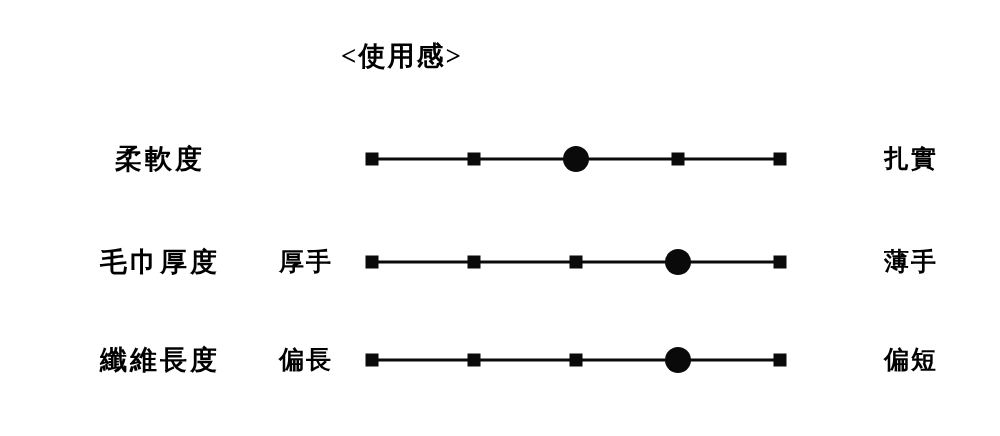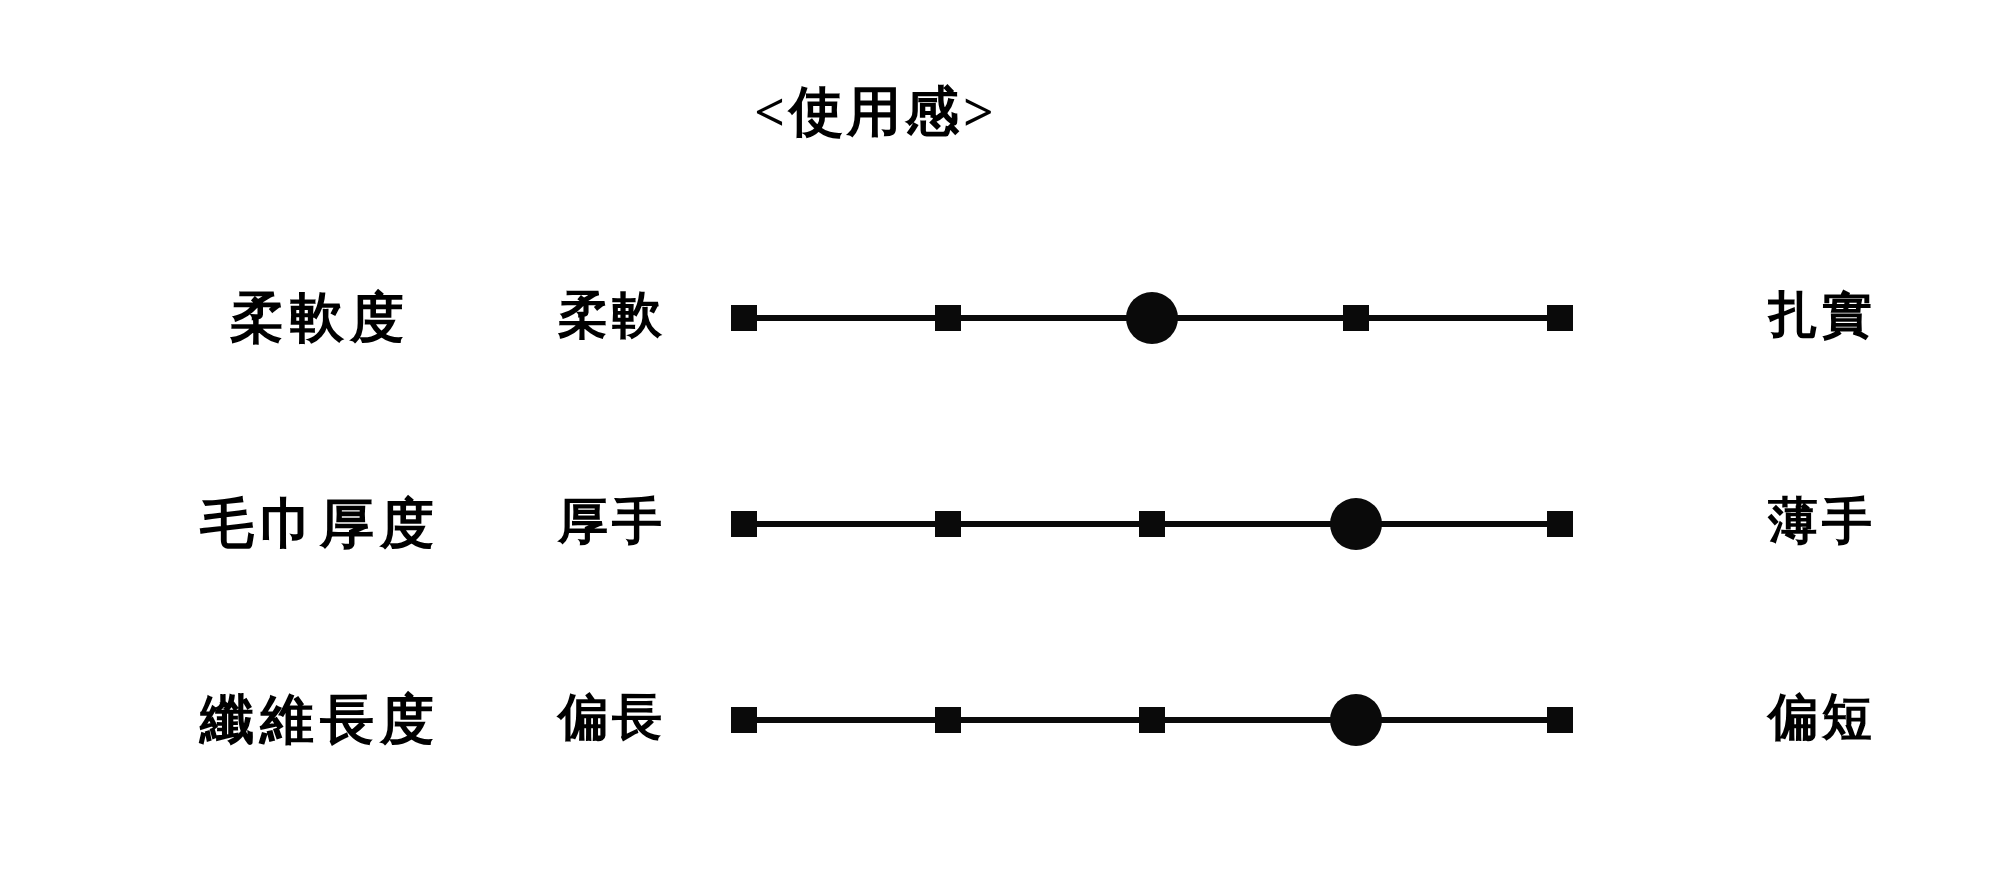--- a/index.html
+++ b/index.html
@@ -15,21 +15,20 @@
     width: 1000px; height: 436px;
     background: #ffffff;
   }
   .chart-title {
     position: absolute;
     top: 38px; left: 0; width: 804px;
     text-align: center;
     font-size: 27px;
     font-weight: bold;
     letter-spacing: 2px;
-    padding-left: 36px;
   }
   .scale-row {
     position: absolute;
     left: 0; width: 896px; height: 52px;
   }
   .row-1 { top: 133px; }
   .row-2 { top: 236px; }
   .row-3 { top: 334px; }
   .category-label {
     position: absolute;
@@ -61,21 +60,20 @@
 </style>
 </head>
 <body>
 
 <div class="figure">
 
   <div class="chart-title">&lt;使用感&gt;</div>
 
   <div class="scale-row row-1">
     <span class="category-label">柔軟度</span>
-    <span class="anchor-label anchor-left">柔軟</span>
     <svg class="scale-svg" viewBox="0 0 440 52">
         <line x1="10" x2="430" y1="26" y2="26" stroke="#0a0a0a" stroke-width="3"></line>
         <rect x="9.5" y="19.5" width="13" height="13" fill="#0a0a0a"></rect>
         <rect x="111.5" y="19.5" width="13" height="13" fill="#0a0a0a"></rect>
         <circle cx="220" cy="26" r="13" fill="#0a0a0a"></circle>
         <rect x="315.5" y="19.5" width="13" height="13" fill="#0a0a0a"></rect>
         <rect x="417.5" y="19.5" width="13" height="13" fill="#0a0a0a"></rect>
       </svg>
     <span class="anchor-label anchor-right">扎實</span>
   </div>

